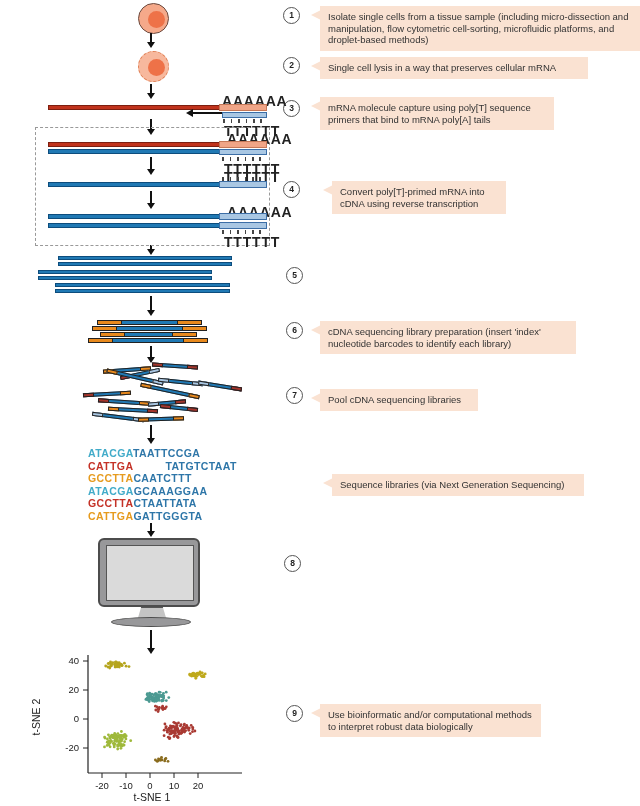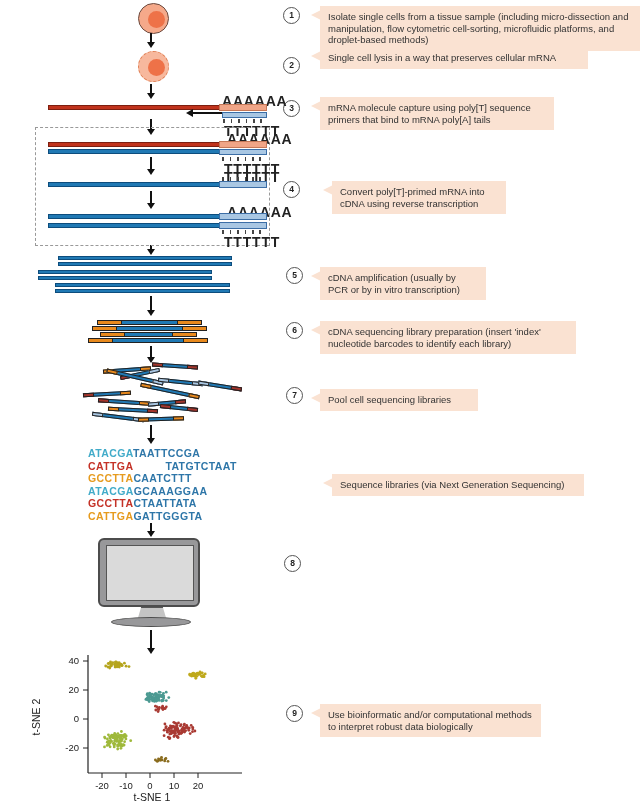--- a/index.html
+++ b/index.html
@@ -62,26 +62,25 @@
   <div class="numcirc" style="left:283px;top:57px">2</div>
   <div class="numcirc" style="left:283px;top:100px">3</div>
   <div class="numcirc" style="left:283px;top:181px">4</div>
   <div class="numcirc" style="left:286px;top:267px">5</div>
   <div class="numcirc" style="left:286px;top:322px">6</div>
   <div class="numcirc" style="left:286px;top:387px">7</div>
   <div class="numcirc" style="left:284px;top:555px">8</div>
   <div class="numcirc" style="left:286px;top:705px">9</div>
 
   <div class="callout" style="left:320px;top:6px;width:308px"><span class="ptr"></span><span>Isolate single cells from a tissue sample (including micro-dissection and manipulation, flow cytometric cell-sorting, microfluidic platforms, and droplet-based methods)</span></div>
-  <div class="callout" style="left:320px;top:47px;width:252px"><span class="ptr"></span><span>Single cell lysis in a way that preserves cellular mRNA</span></div>
+  <div class="callout" style="left:320px;top:57px;width:252px"><span class="ptr"></span><span>Single cell lysis in a way that preserves cellular mRNA</span></div>
   <div class="callout" style="left:320px;top:97px;width:218px"><span class="ptr"></span><span>mRNA molecule capture using poly[T] sequence primers that bind to mRNA poly[A] tails</span></div>
   <div class="callout" style="left:332px;top:181px;width:158px"><span class="ptr"></span><span>Convert poly[T]-primed mRNA into cDNA using reverse transcription</span></div>
-  <div class="callout" style="left:320px;top:267px;width:150px"><span class="ptr"></span><span>cDNA amplification (usually by PCR or by in vitro transcription)</span></div>
   <div class="callout" style="left:320px;top:321px;width:240px"><span class="ptr"></span><span>cDNA sequencing library preparation (insert 'index' nucleotide barcodes to identify each library)</span></div>
-  <div class="callout" style="left:320px;top:389px;width:142px"><span class="ptr"></span><span>Pool cell sequencing libraries</span></div>
+  <div class="callout" style="left:320px;top:389px;width:142px"><span class="ptr"></span><span>Pool cDNA sequencing libraries</span></div>
   <div class="callout" style="left:332px;top:474px;width:236px"><span class="ptr"></span><span>Sequence libraries (via Next Generation Sequencing)</span></div>
   <div class="callout" style="left:320px;top:704px;width:205px"><span class="ptr"></span><span>Use bioinformatic and/or computational methods to interpret robust data biologically</span></div>
 
   <div class="cell solid" style="left:138px;top:3px">
       <span class="nuc"></span>
     </div>
   <div class="cell lysed" style="left:138px;top:51px">
       <span class="nuc"></span>
     </div>
 

